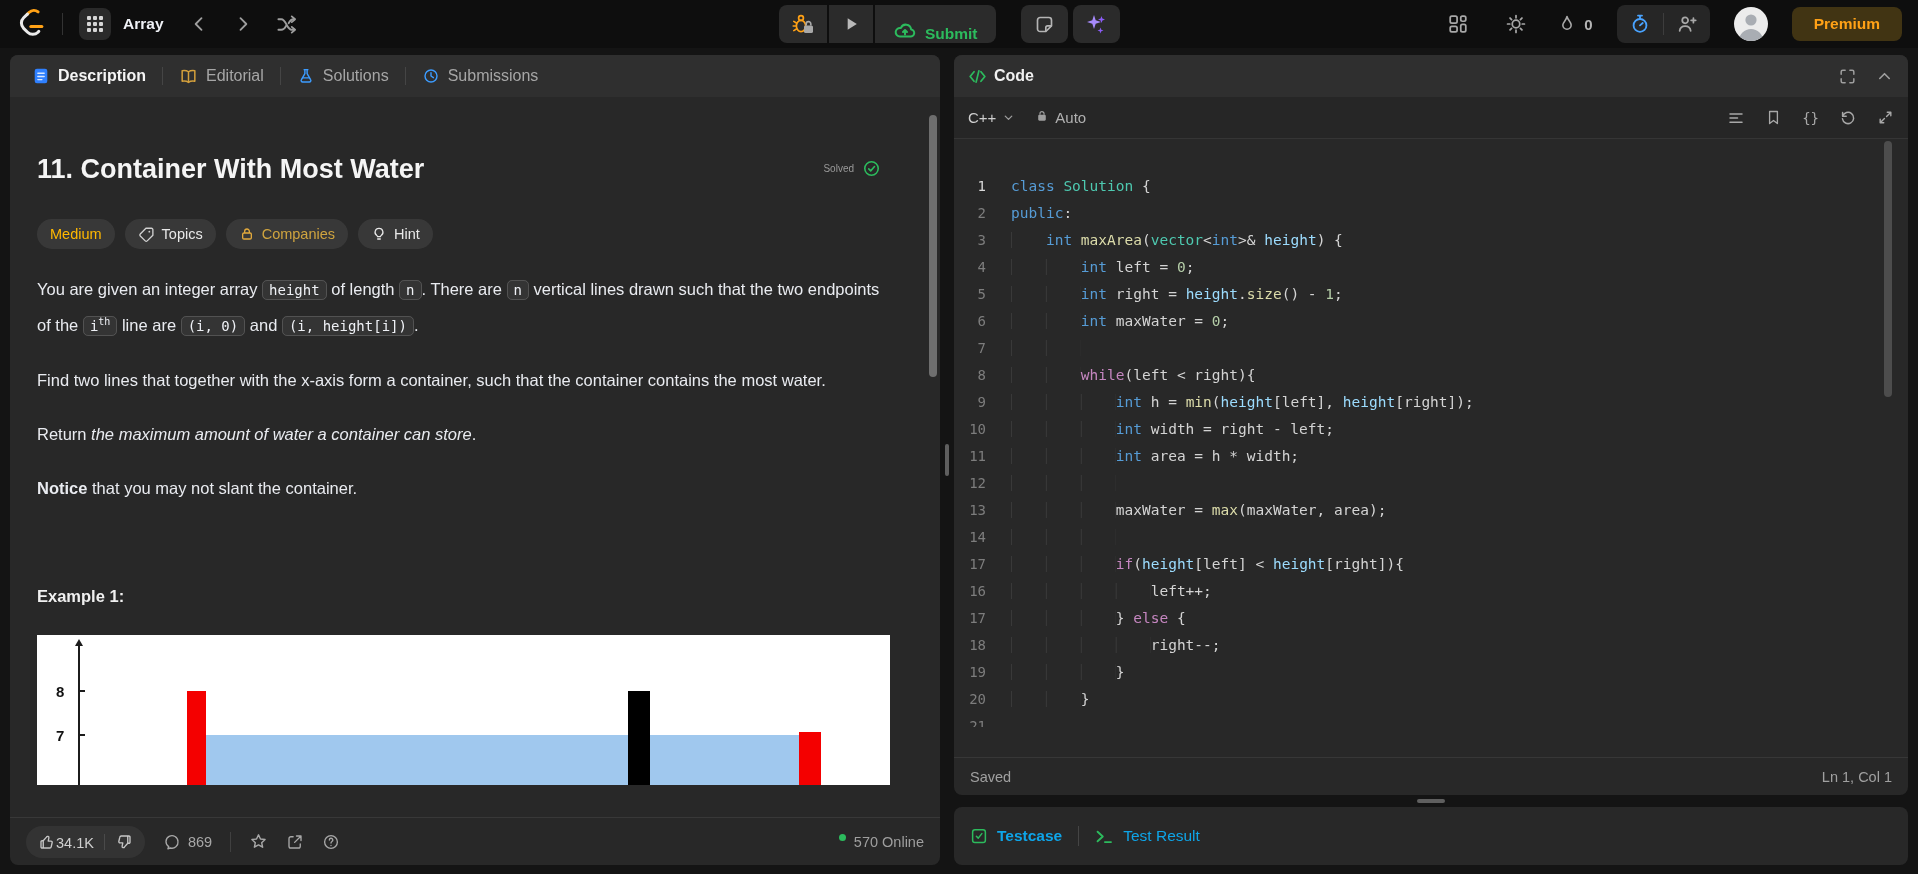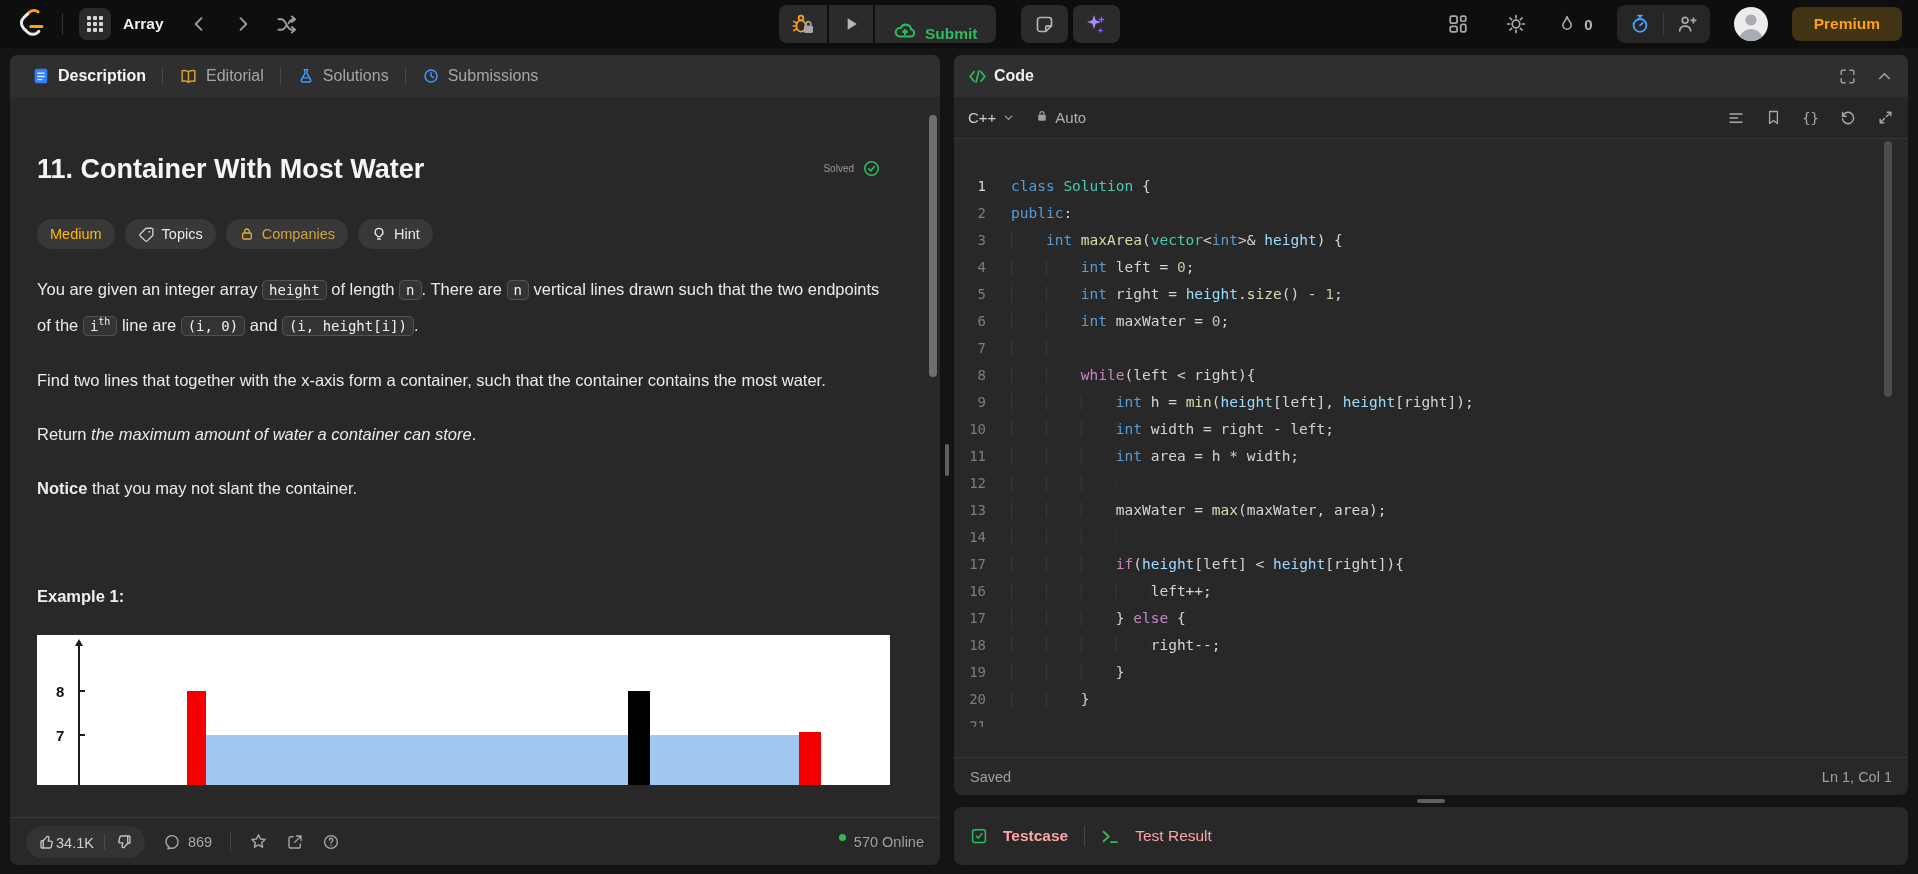--- a/index.html
+++ b/index.html
@@ -94,21 +94,21 @@
   .ind { background-image:linear-gradient(to right, rgba(255,255,255,.08) 1px, transparent 1px); background-size:4ch 100%; }
   .tk-k{color:#569cd6} .tk-c{color:#c586c0} .tk-t{color:#4ec9b0} .tk-f{color:#dcdcaa} .tk-v{color:#9cdcfe} .tk-n{color:#b5cea8} .tk-p{color:#d4d4d4}
   .cscrollbar { position:absolute; top:2px; right:16px; width:8px; height:256px; border-radius:4px; background:#4d4d4d; }
   .cspacer { flex:1; }
   .cstatus { height:38px; border-top:1px solid rgba(255,255,255,.07); display:flex; align-items:center; padding:0 16px; color:#a0a0a0; font-size:14.5px; flex:none; }
   .cstatus .cursor { margin-left:auto; }
 
   .hgutter { height:12px; display:flex; align-items:center; justify-content:center; }
   .hhandle { width:28px; height:4px; border-radius:2px; background:#5f5f5f; }
   .tc-panel { height:58px; display:flex; align-items:center; padding:0 16px; }
-  .tc-tab { display:flex; align-items:center; gap:15px; color:#fca5a5; font-size:15.5px; font-weight:600; }
+  .tc-tab { display:flex; align-items:center; gap:9px; color:#0ea5e9; font-size:15.5px; font-weight:600; }
   .tc-tab.bold { font-weight:400; }
   .tc-sep { width:1px; height:20px; background:#454545; margin:0 16px; }
 
   svg.ic { display:block; }
 </style>
 </head>
 <body>
 
 <header class="nav">
   <div class="nav-left">

